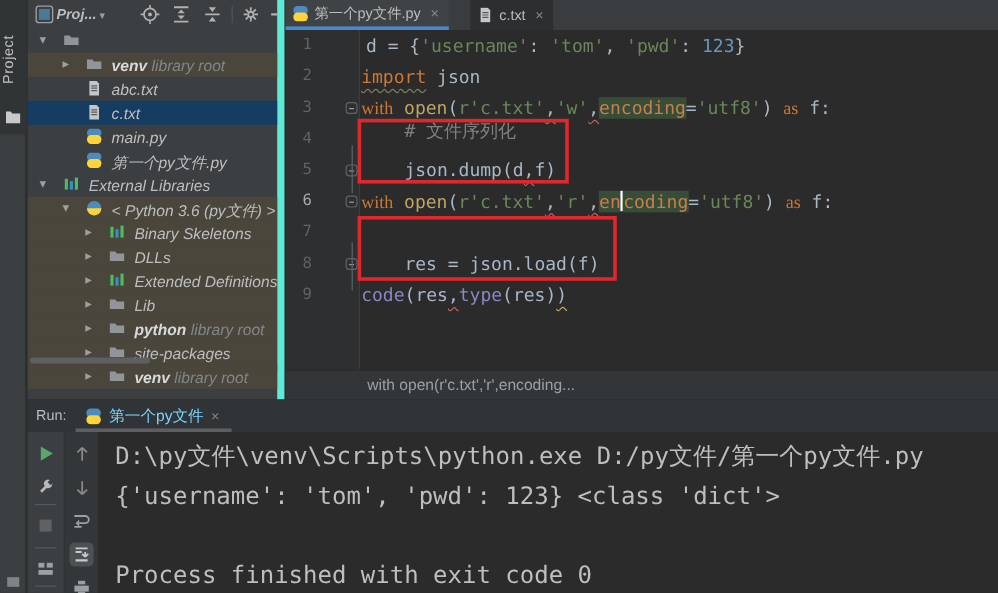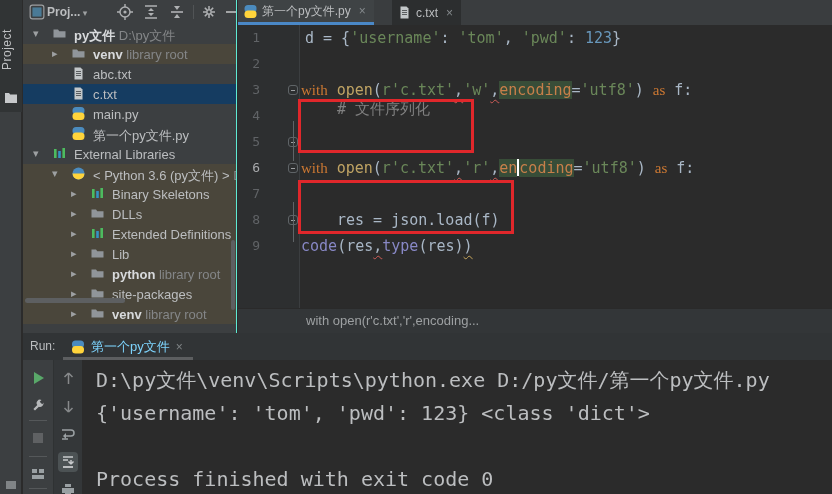--- a/index.html
+++ b/index.html
@@ -10,21 +10,21 @@
   
   .leftbar { position:absolute; left:0; top:0; width:22px; height:494px; background:#3c3f41; border-right:1px solid #2b2b2b; }
   .leftbar .active-stripe { position:absolute; left:0; top:0; width:22px; height:112px; background:#313435; }
   .leftbar .vlabel { position:absolute; left:0; top:10px; width:22px; height:80px;
       color:#bfc1c3; font-size:12px; writing-mode:vertical-rl; transform:rotate(180deg);
       text-align:center; letter-spacing:.5px; }
   .leftbar .mini-folder { position:absolute; left:5px; top:92px; }
   .leftbar .bottom-ico { position:absolute; left:6px; top:481px; width:10px; height:8px; background:#808486; }
 
   
-  .project { position:absolute; left:23px; top:0; width:214px; height:333px; background:#3c3f41; overflow:hidden; border-right:1px solid #5eead4;}
+  .project { position:absolute; left:23px; top:0; width:214px; height:333px; background:#3c3f41; overflow:hidden; border-right:6px solid #5eead4;font-style:italic;}
   .p-header { position:absolute; left:0; top:0; width:214px; height:24px; }
   .p-title { position:absolute; left:8px; top:5px; color:#bbbdbf; font-size:12px; font-weight:bold; }
   .p-title .caret-down { color:#9da0a2; font-size:9px; }
   .p-hicon { position:absolute; top:4px; width:16px; height:16px; }
   .p-sep { position:absolute; top:5px; width:1px; height:14px; background:#515456; }
   .tree { position:absolute; left:0; top:24px; width:214px; height:309px; }
   .trow { position:absolute; left:0; width:214px; height:20px; white-space:nowrap; overflow:hidden; }
   .trow.sel { background:#153c61; }
   .trow.lib { background:#4a463b; }
   .trow .arrow { position:absolute; top:3px; color:#9da0a2; font-size:11px; }
@@ -130,21 +130,20 @@
       <svg class="p-hicon" style="left:200px" width="16" height="16" viewBox="0 0 16 16">
         <path d="M3 8h10" stroke="#afb1b3" stroke-width="1.8"></path>
       </svg>
     </div>
     <div class="tree" id="tree">
         <div class="trow" style="top: 0px;">
           <span class="arrow" style="left: 10px;">▾</span>
           <svg width="13" height="13" viewBox="0 0 13 13" style="position: absolute; left: 30px; top: 3px;">
             <path d="M0.5 2.5h4.5l1.3 1.7h6.2v6.3H0.5z" fill="#90959a"></path>
           </svg>
-          <span class="tlabel" style="left: 51px;"><b>py文件</b> <span class="tsub">D:\py文件</span></span>
         </div>
         <div class="trow lib" style="top: 20px;">
           <span class="arrow" style="left: 29px;">▸</span>
           <svg width="13" height="13" viewBox="0 0 13 13" style="position: absolute; left: 49px; top: 3px;">
             <path d="M0.5 2.5h4.5l1.3 1.7h6.2v6.3H0.5z" fill="#90959a"></path>
           </svg>
           <span class="tlabel" style="left: 70px;"><b>venv</b> <span class="tsub">library root</span></span>
         </div>
         <div class="trow" style="top: 40px;">
           <svg width="13" height="13" viewBox="0 0 13 13" style="position: absolute; left: 49px; top: 3px;">
@@ -281,22 +280,24 @@
         <div class="fold" style="top: 138px;"></div>
         <div class="lnum" style="top: 161px;">7</div>
         <div class="lnum" style="top: 187px;">8</div>
         <div class="fold" style="top: 190px;"></div>
         <div class="lnum" style="top: 213px;">9</div>
         <div class="fline" style="top: 96px; height: 40px;"></div>
         <div class="fline" style="top: 177px; height: 40px;"></div>
       </div>
     <div class="code" id="code">
         <div class="cl" style="top: 0px; padding-left: 4px;"><span class="tk-p">d = {</span><span class="tk-s">'username'</span><span class="tk-p">: </span><span class="tk-s">'tom'</span><span class="tk-p">, </span><span class="tk-s">'pwd'</span><span class="tk-p">: </span><span class="tk-n">123</span><span class="tk-p">}</span></div>
+        <div class="cl" style="top: 26px; padding-left: 0px;"><span class="tk-kimp">import</span><span class="tk-p"> json</span></div>
         <div class="cl" style="top: 52px; padding-left: 0px;"><span class="tk-k">with</span><span class="tk-p"> </span><span class="tk-f">open</span><span class="tk-p">(</span><span class="tk-s">r'c.txt'</span><span class="tk-cw">,</span><span class="tk-s">'w'</span><span class="tk-cw">,</span><span class="tk-prm">encoding</span><span class="tk-p">=</span><span class="tk-s">'utf8'</span><span class="tk-p">) </span><span class="tk-k">as</span><span class="tk-p"> f:</span></div>
         <div class="cl" style="top: 71px; padding-left: 36px;"><span class="tk-c"># 文件序列化</span></div>
+        <div class="cl" style="top: 104px; padding-left: 36px;"><span class="tk-p">json.dump(d</span><span class="tk-cw">,</span><span class="tk-p">f)</span></div>
         <div class="cl" style="top: 130px; padding-left: 0px;"><span class="tk-k">with</span><span class="tk-p"> </span><span class="tk-f">open</span><span class="tk-p">(</span><span class="tk-s">r'c.txt'</span><span class="tk-cw">,</span><span class="tk-s">'r'</span><span class="tk-cw">,</span><span class="tk-prm">en</span><span class="caret"></span><span class="tk-prm">coding</span><span class="tk-p">=</span><span class="tk-s">'utf8'</span><span class="tk-p">) </span><span class="tk-k">as</span><span class="tk-p"> f:</span></div>
         <div class="cl" style="top: 182px; padding-left: 36px;"><span class="tk-p">res = json.load(f)</span></div>
         <div class="cl" style="top: 208px; padding-left: 0px;"><span class="tk-b">code</span><span class="tk-p">(res</span><span class="tk-cw">,</span><span class="tk-b">type</span><span class="tk-p">(res)</span><span class="tk-pw">)</span></div>
       </div>
     <div id="annots">
         <div class="annot" style="left: 60px; top: 99px; width: 176px; height: 54px;"></div>
         <div class="annot" style="left: 60px; top: 180px; width: 216px; height: 54px;"></div>
       </div>
     <div class="ctxline">with open(r'c.txt','r',encoding...</div>
   </div>

